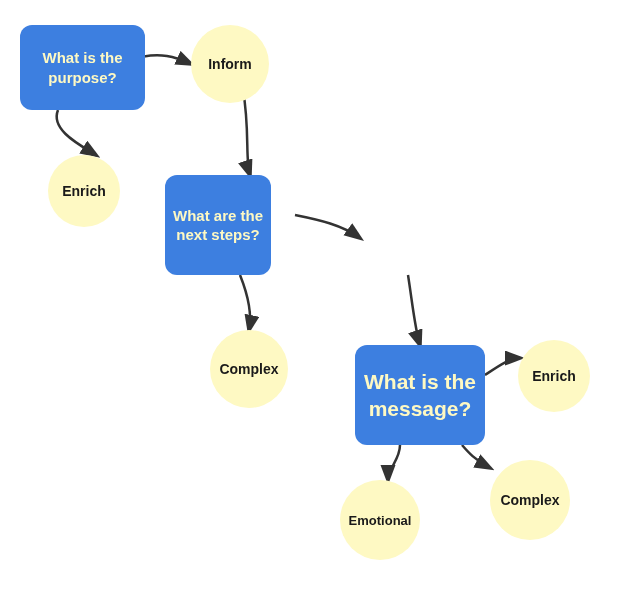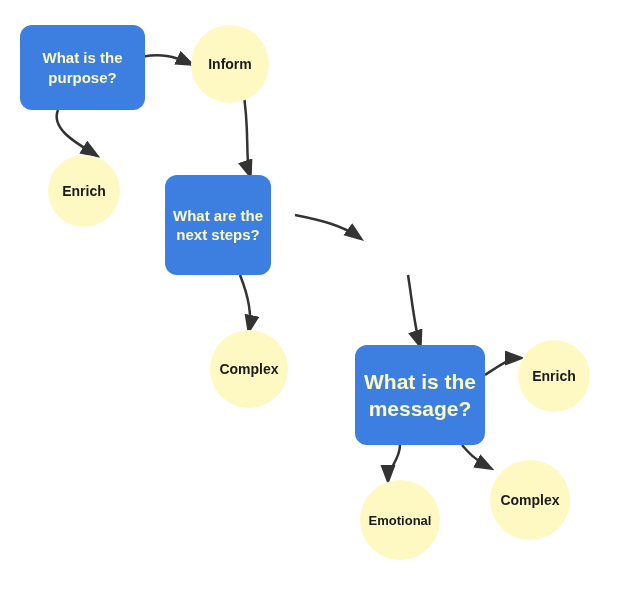--- a/index.html
+++ b/index.html
@@ -98,16 +98,16 @@
 
   <div class="blue-box" style="left:165px; top:175px; width:106px; height:100px; font-size:15px;">What are the next steps?</div>
 
   <div class="yellow-circle" style="left:210px; top:330px; width:78px; height:78px;">Complex</div>
 
 
   <div class="blue-box" style="left:355px; top:345px; width:130px; height:100px; font-size:21px;">What is the message?</div>
 
   <div class="yellow-circle" style="left:518px; top:340px; width:72px; height:72px;">Enrich</div>
 
-  <div class="yellow-circle" style="left:360px; top:480px; width:80px; height:80px; font-size:13px;">Emotional</div>
+  <div class="yellow-circle" style="left:340px; top:480px; width:80px; height:80px; font-size:13px;">Emotional</div>
 
   <div class="yellow-circle" style="left:490px; top:460px; width:80px; height:80px;text-align:center;">Complex</div>
 </div>
 
 </body></html>

